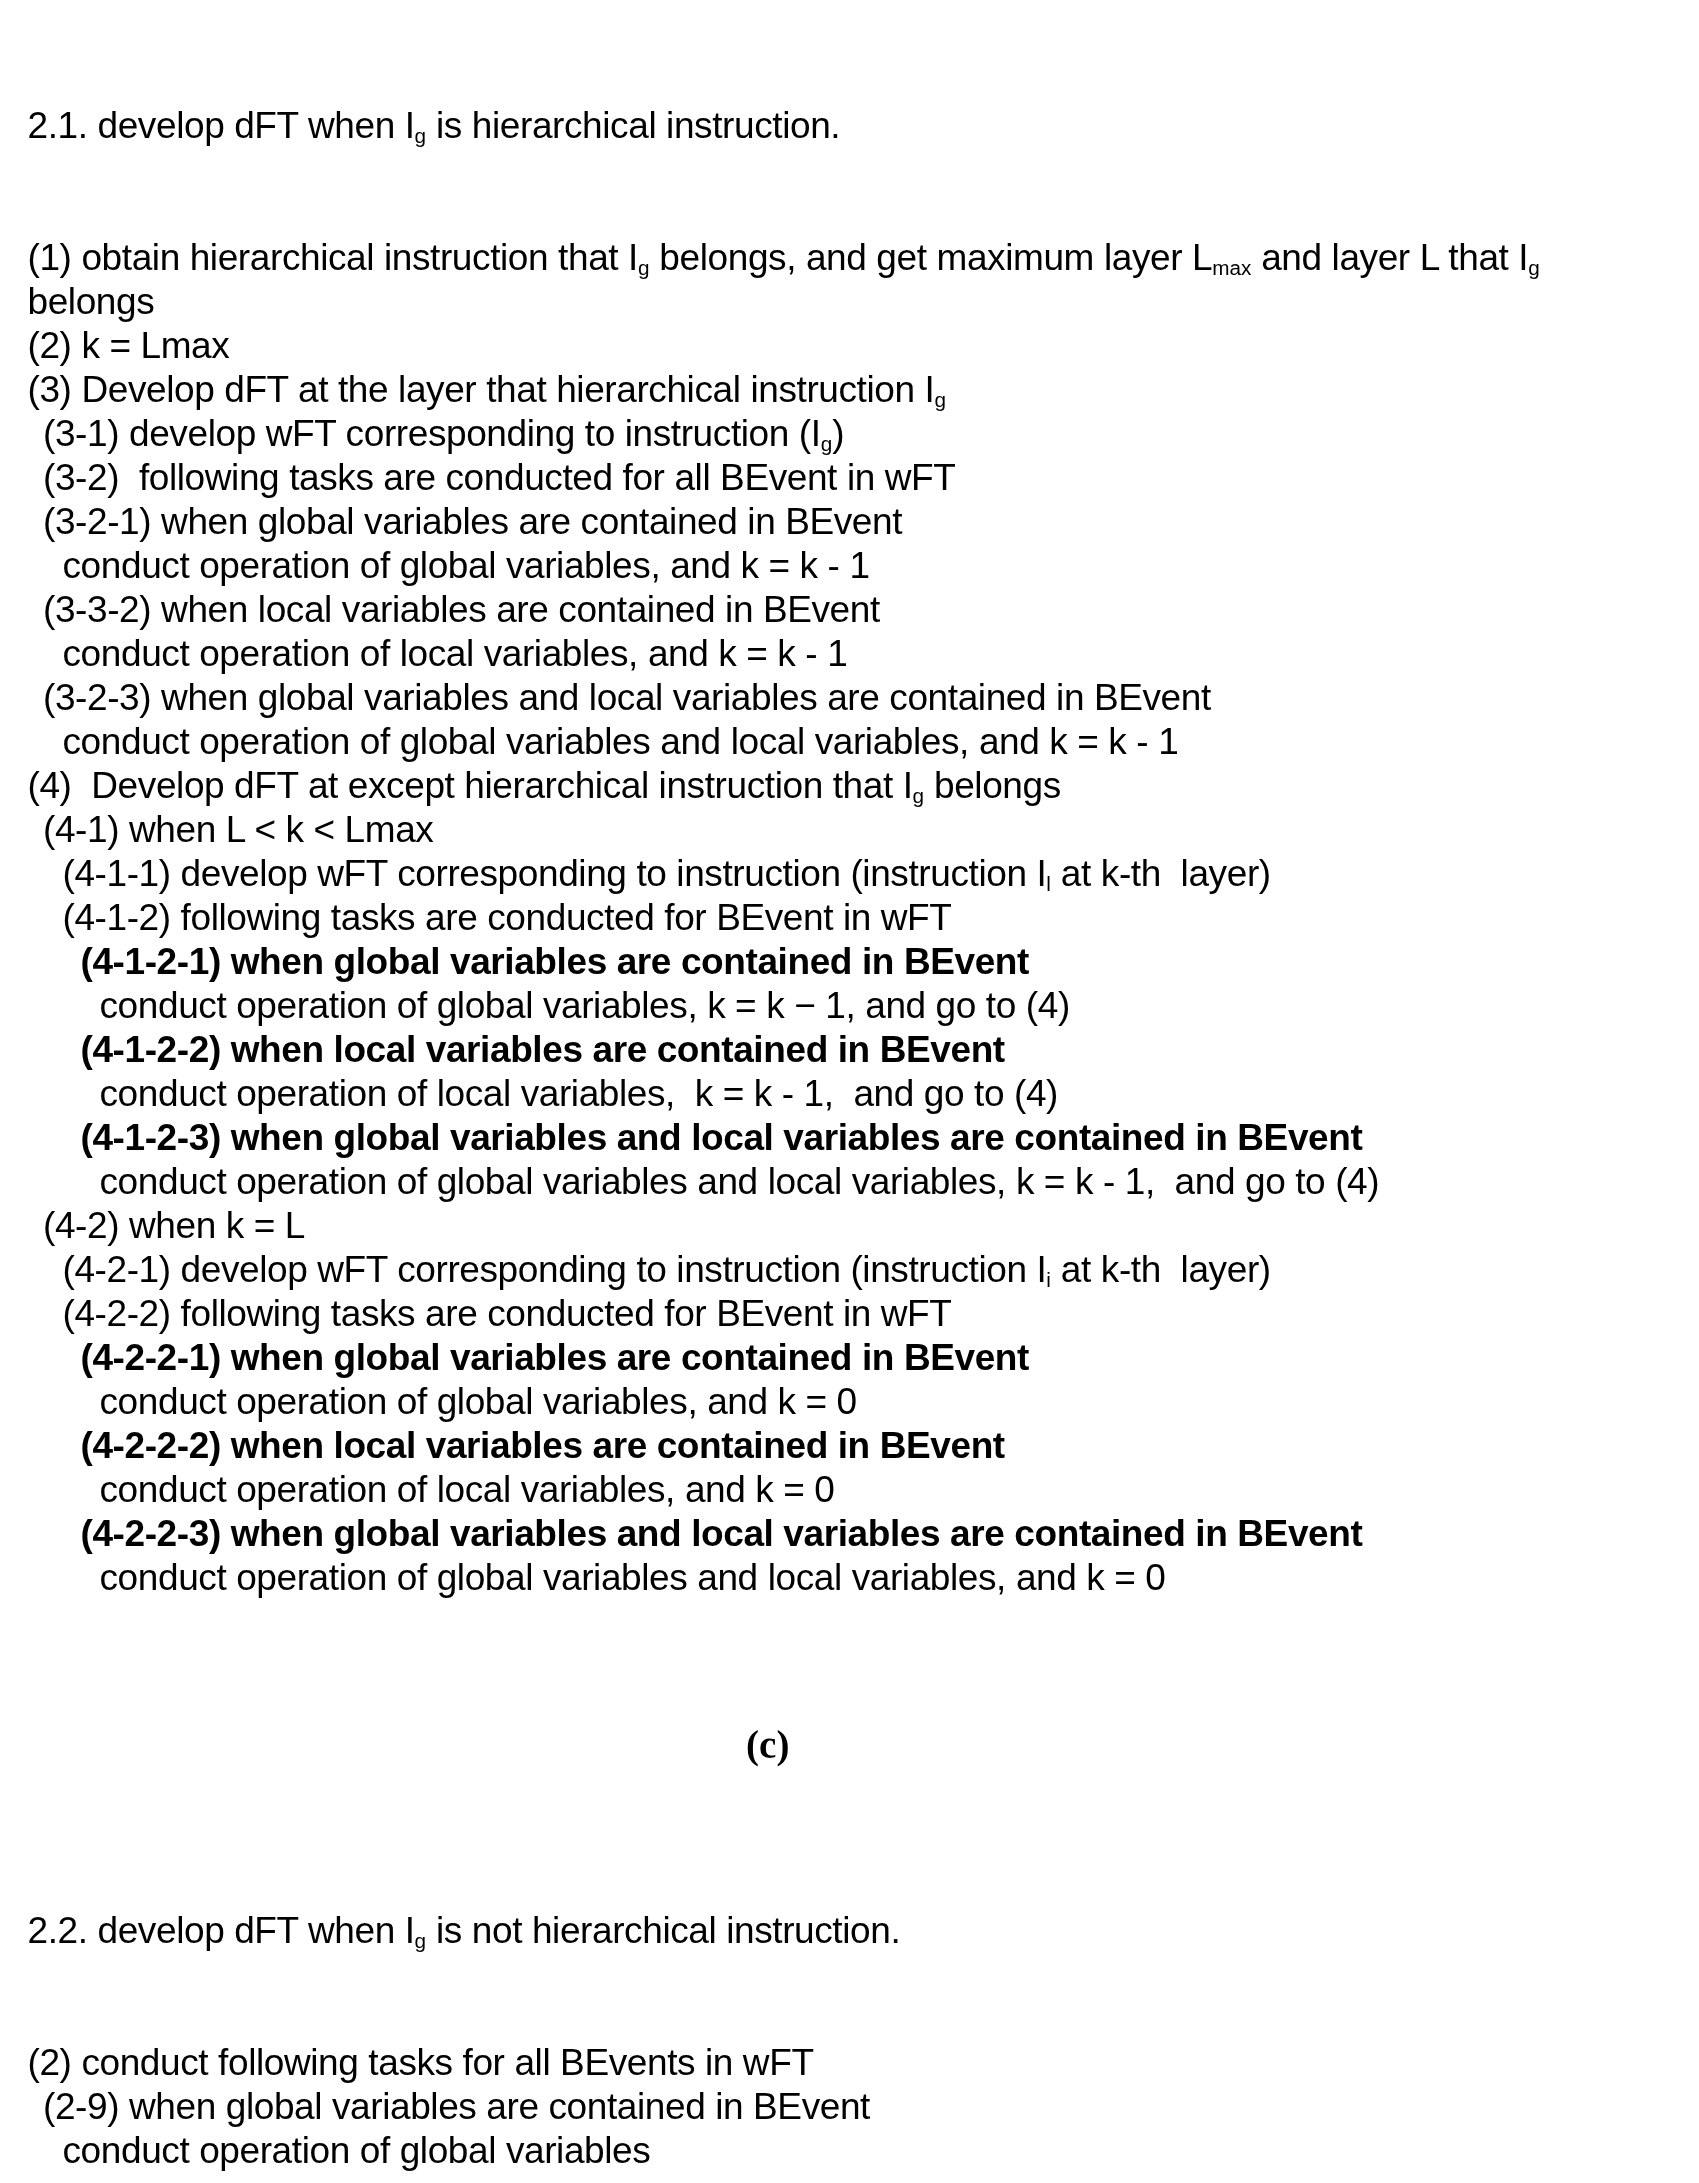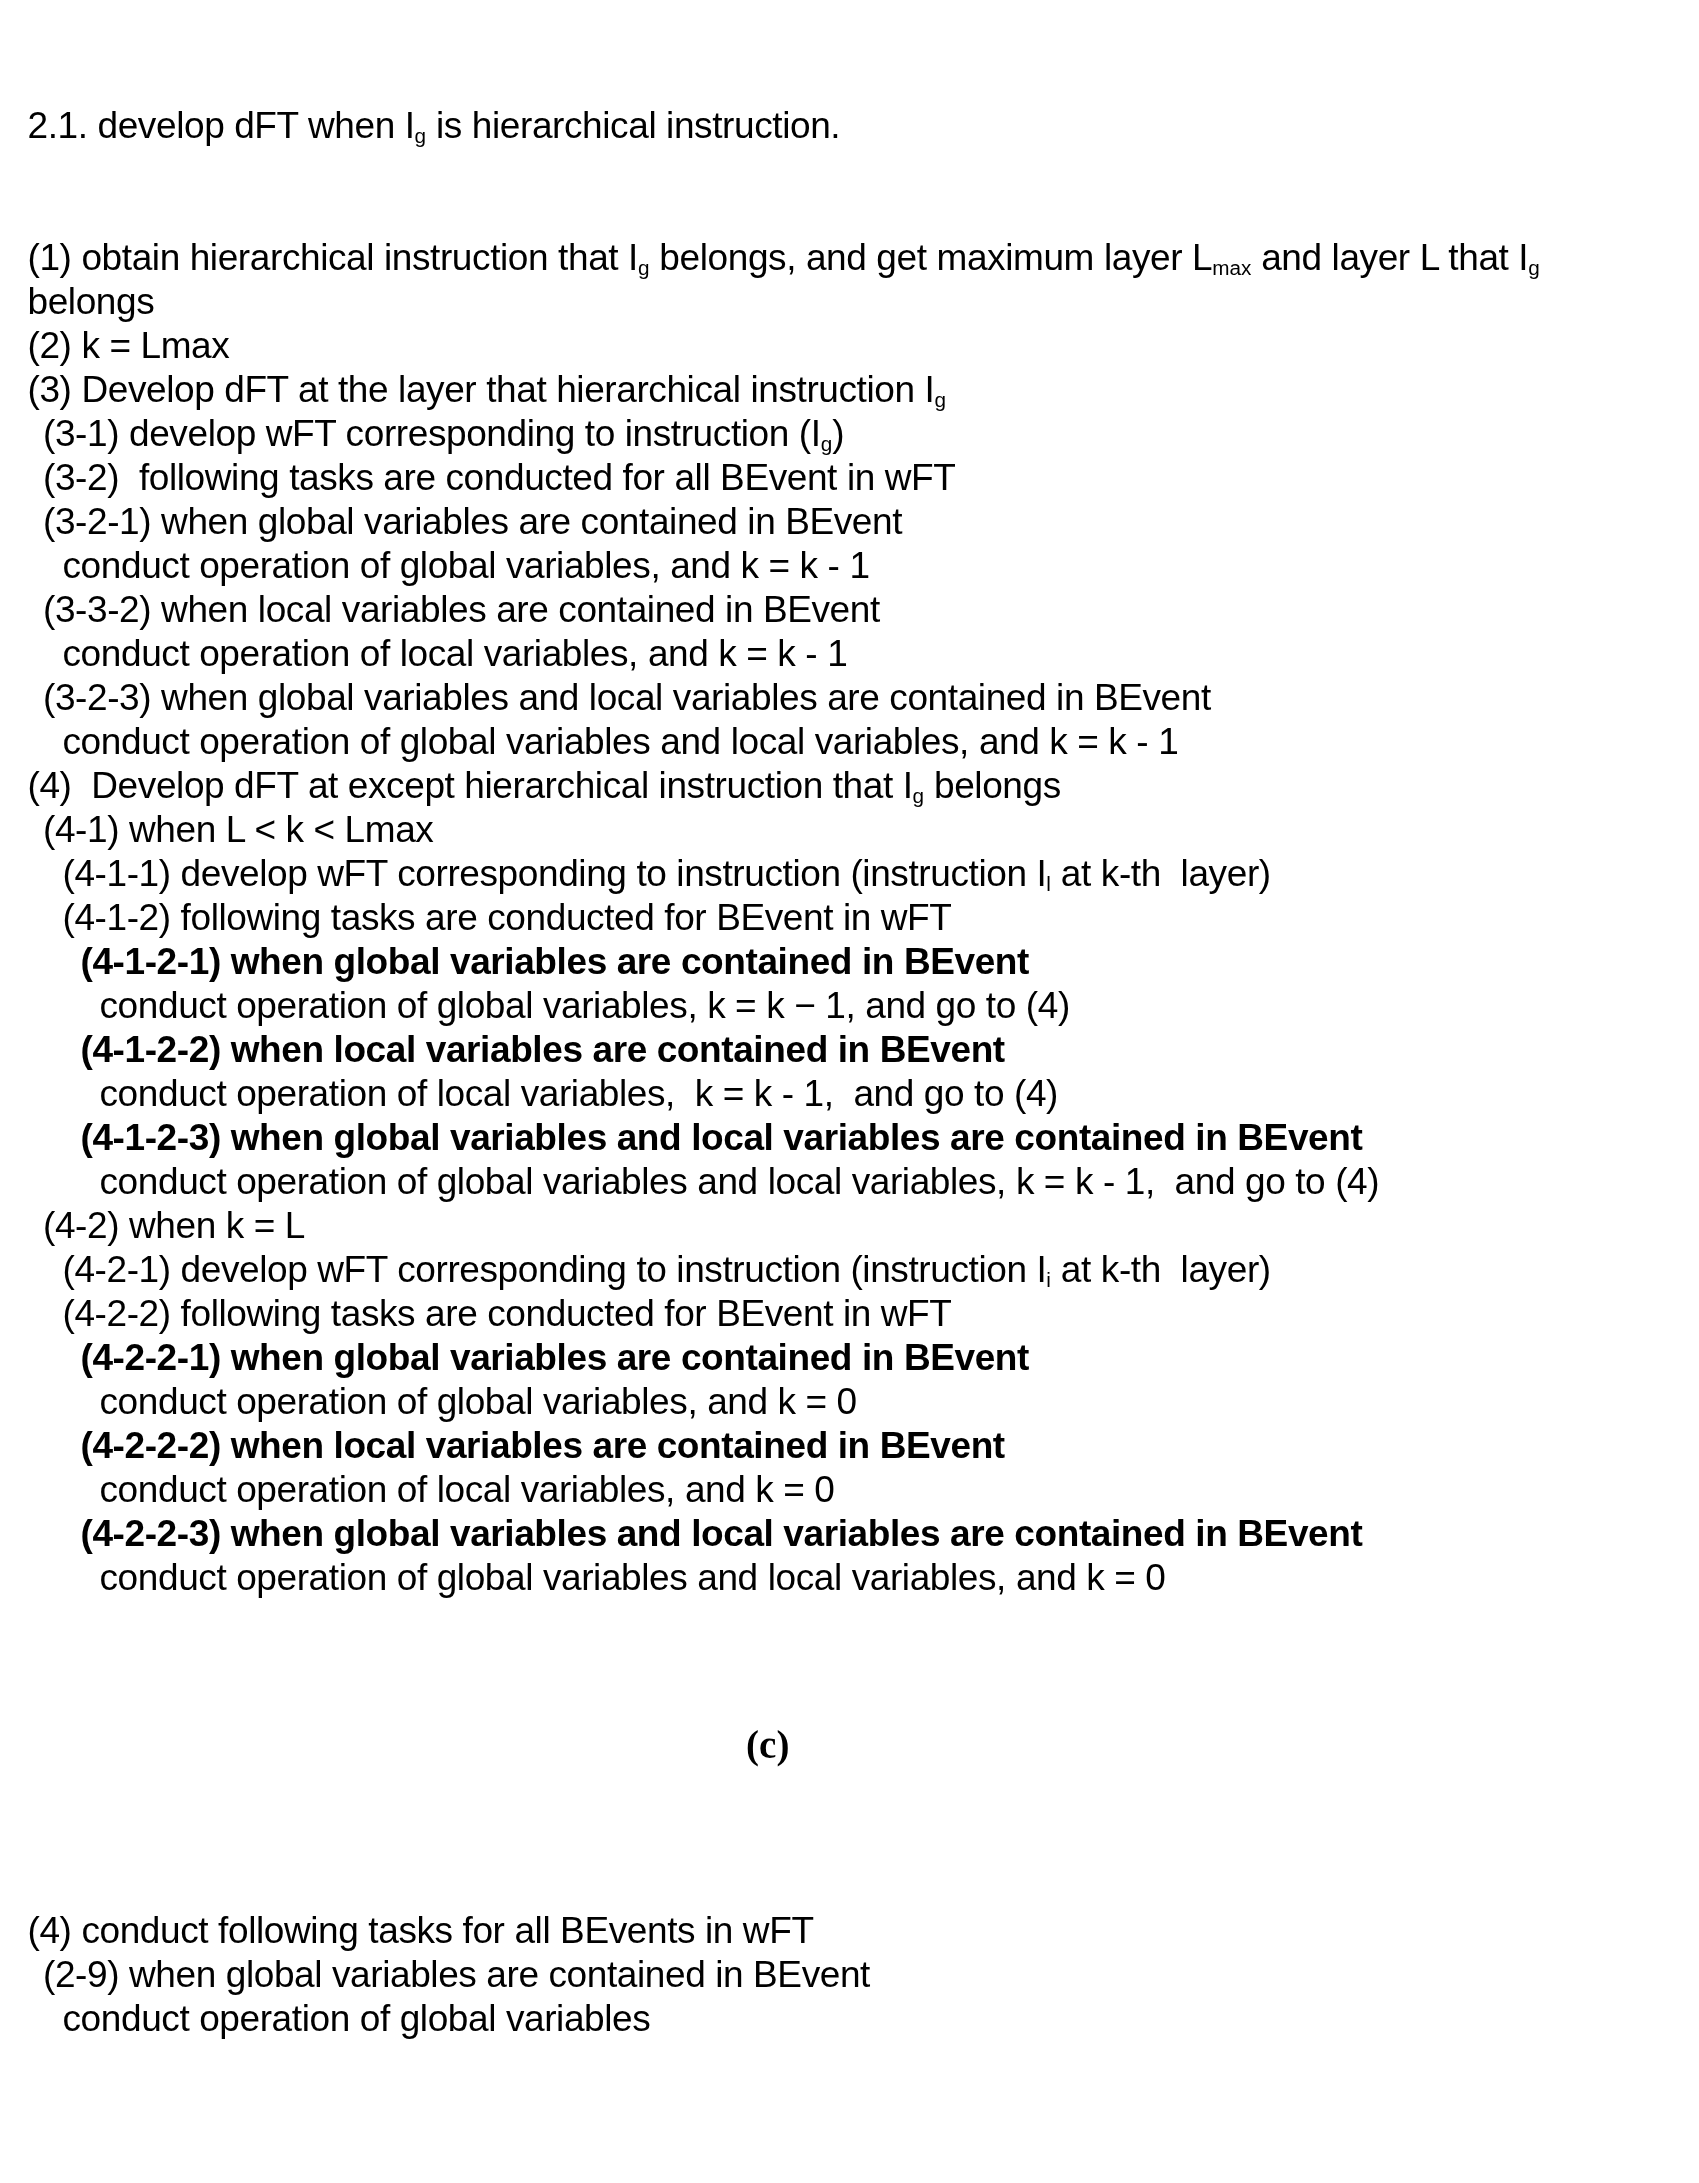--- a/index.html
+++ b/index.html
@@ -75,17 +75,18 @@
   <div class="algo-block">
     <div class="algo-line ind-0">2.1. develop dFT when I<sub class="sb">g</sub> is hierarchical instruction.</div>
     <div><div class="algo-line ind-0">(1) obtain hierarchical instruction that I<sub class="sb">g</sub> belongs, and get maximum layer L<sub class="sb">max</sub> and layer L that I<sub class="sb">g</sub></div><div class="algo-line ind-0">belongs</div><div class="algo-line ind-0">(2) k = Lmax</div><div class="algo-line ind-0">(3) Develop dFT at the layer that hierarchical instruction I<sub class="sb">g</sub></div><div class="algo-line ind-1">(3-1) develop wFT corresponding to instruction (I<sub class="sb">g</sub>)</div><div class="algo-line ind-1">(3-2)  following tasks are conducted for all BEvent in wFT</div><div class="algo-line ind-1">(3-2-1) when global variables are contained in BEvent</div><div class="algo-line ind-2">conduct operation of global variables, and k = k - 1</div><div class="algo-line ind-1">(3-3-2) when local variables are contained in BEvent</div><div class="algo-line ind-2">conduct operation of local variables, and k = k - 1</div><div class="algo-line ind-1">(3-2-3) when global variables and local variables are contained in BEvent</div><div class="algo-line ind-2">conduct operation of global variables and local variables, and k = k - 1</div><div class="algo-line ind-0">(4)  Develop dFT at except hierarchical instruction that I<sub class="sb">g</sub> belongs</div><div class="algo-line ind-1">(4-1) when L &lt; k &lt; Lmax</div><div class="algo-line ind-2">(4-1-1) develop wFT corresponding to instruction (instruction I<sub class="sb">l</sub> at k-th  layer)</div><div class="algo-line ind-2">(4-1-2) following tasks are conducted for BEvent in wFT</div><div class="algo-line ind-3">(4-1-2-1) when global variables are contained in BEvent</div><div class="algo-line ind-4">conduct operation of global variables, k = k − 1, and go to (4)</div><div class="algo-line ind-3">(4-1-2-2) when local variables are contained in BEvent</div><div class="algo-line ind-4">conduct operation of local variables,  k = k - 1,  and go to (4)</div><div class="algo-line ind-3">(4-1-2-3) when global variables and local variables are contained in BEvent</div><div class="algo-line ind-4">conduct operation of global variables and local variables, k = k - 1,  and go to (4)</div><div class="algo-line ind-1">(4-2) when k = L</div><div class="algo-line ind-2">(4-2-1) develop wFT corresponding to instruction (instruction I<sub class="sb">i</sub> at k-th  layer)</div><div class="algo-line ind-2">(4-2-2) following tasks are conducted for BEvent in wFT</div><div class="algo-line ind-3">(4-2-2-1) when global variables are contained in BEvent</div><div class="algo-line ind-4">conduct operation of global variables, and k = 0</div><div class="algo-line ind-3">(4-2-2-2) when local variables are contained in BEvent</div><div class="algo-line ind-4">conduct operation of local variables, and k = 0</div><div class="algo-line ind-3">(4-2-2-3) when global variables and local variables are contained in BEvent</div><div class="algo-line ind-4">conduct operation of global variables and local variables, and k = 0</div></div>
   </div>
 
   <div class="gap-c-top"></div>
   <div class="caption">(c)</div>
   <div class="gap-c-bot"></div>
 
   <div class="algo-block">
-    <div><div class="algo-line ind-0">(4) conduct following tasks for all BEvents in wFT</div><div class="algo-line ind-1">(2-9) when global variables are contained in BEvent</div><div class="algo-line ind-2">conduct operation of global variables</div></div>
+    <div class="algo-line ind-0">2.2. develop dFT when I<sub class="sb">g</sub> is not hierarchical instruction.</div>
+    <div><div class="algo-line ind-0">(2) conduct following tasks for all BEvents in wFT</div><div class="algo-line ind-1">(2-9) when global variables are contained in BEvent</div><div class="algo-line ind-2">conduct operation of global variables</div></div>
   </div>
 
 </div>
 
 
 </body></html>

